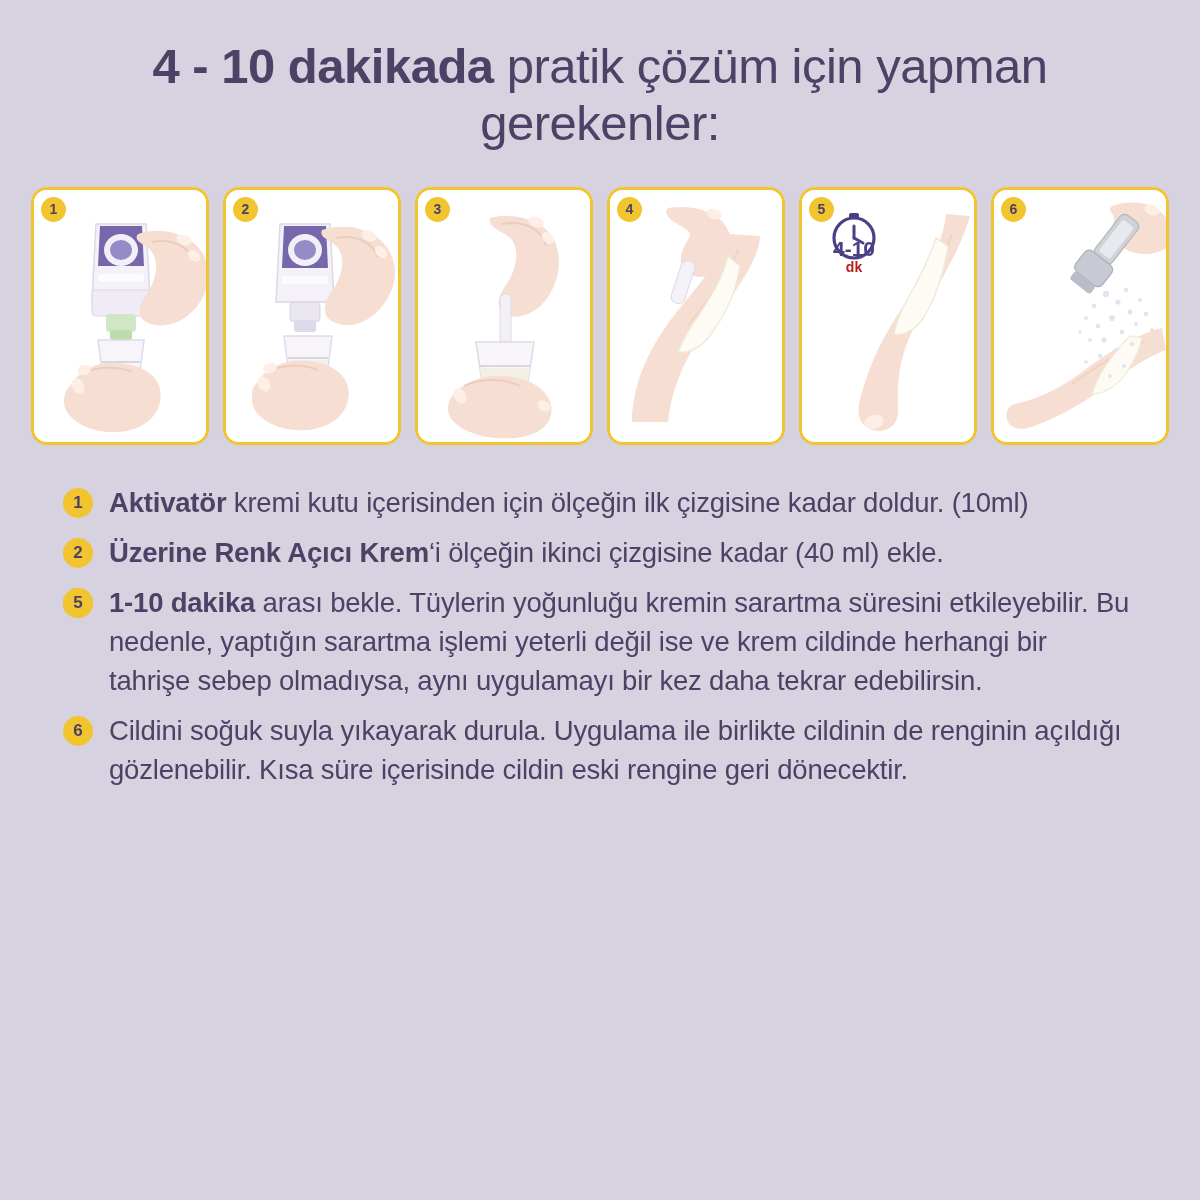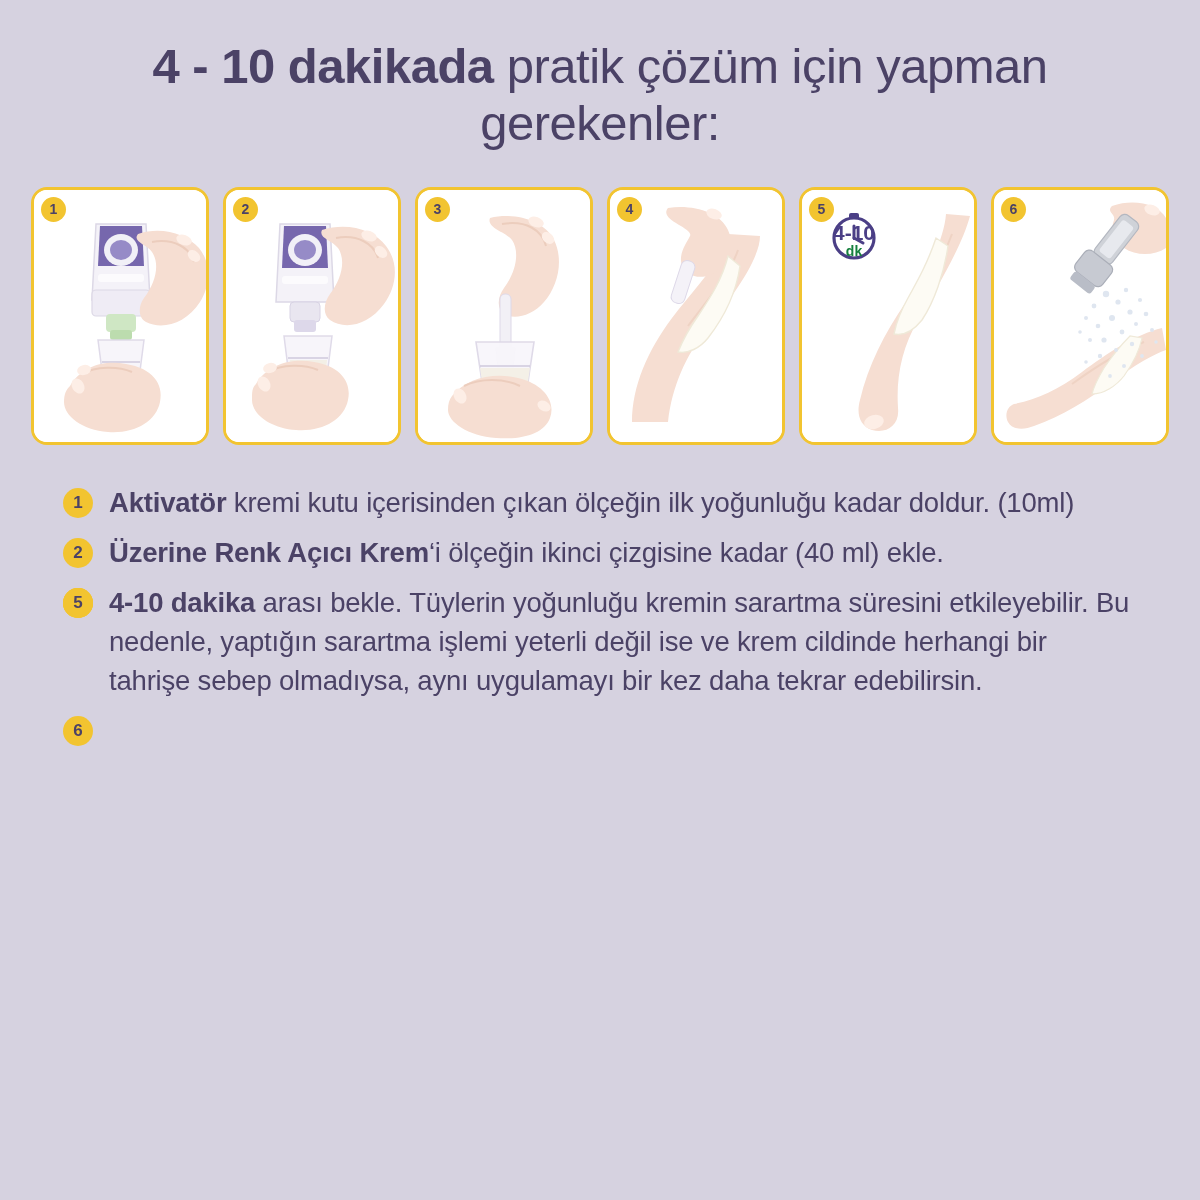--- a/index.html
+++ b/index.html
@@ -119,26 +119,26 @@
     top: 26px;
     width: 72px;
     text-align: center;
     z-index: 4;
   }
   .timer-time {
     font-size: 21px;
     font-weight: 700;
     color: #4b3f86;
     line-height: 1;
-    margin-top: 6px;
+    margin-top: 22px;
   }
   .timer-unit {
     font-size: 14px;
     font-weight: 700;
-    color: #15803d;
+    color: #b91c1c;
     line-height: 1.2;
   }
 </style>
 </head>
 <body>
 
 <div class="page">
 
   <h1 class="heading">
     <b>4 - 10 dakikada</b><span> pratik çözüm için yapman gerekenler:</span>
@@ -357,40 +357,41 @@
         </g>
       </svg>
     </div>
 
   </div>
 
   <div class="list">
 
     <div class="li">
       <span class="bullet">1</span>
-      <b>Aktivatör</b><span class="txt"> kremi kutu içerisinden çıkan ölçeğin ilk yoğunluğu kadar doldur. (10ml)</span>
+      <b>Aktivatör</b><span class="txt"> kremi kutu içerisinden için ölçeğin ilk çizgisine kadar doldur. (10ml)</span>
     </div>
 
     <div class="li">
       <span class="bullet">2</span>
       <b>Üzerine Renk Açıcı Krem</b><span class="txt">‘i ölçeğin ikinci çizgisine kadar (40 ml) ekle.</span>
     </div>
 
     <div class="li">
       <span class="bullet">3</span>
     </div>
 
     <div class="li">
       <span class="bullet">4</span>
     </div>
 
     <div class="li">
       <span class="bullet">5</span>
-      <b>4-10 dakika</b><span class="txt"> arası bekle. Tüylerin yoğunluğu kremin sarartma süresini etkileyebilir. Bu nedenle, yaptığın sarartma işlemi yeterli değil ise ve krem cildinde herhangi bir tahrişe sebep olmadıysa, aynı uygulamayı bir kez daha tekrar edebilirsin.</span>
+      <b>1-10 dakika</b><span class="txt"> arası bekle. Tüylerin yoğunluğu kremin sarartma süresini etkileyebilir. Bu nedenle, yaptığın sarartma işlemi yeterli değil ise ve krem cildinde herhangi bir tahrişe sebep olmadıysa, aynı uygulamayı bir kez daha tekrar edebilirsin.</span>
     </div>
 
     <div class="li">
       <span class="bullet">6</span>
+      <span class="txt">Cildini soğuk suyla yıkayarak durula. Uygulama ile birlikte cildinin de renginin açıldığı gözlenebilir. Kısa süre içerisinde cildin eski rengine geri dönecektir.</span>
     </div>
 
   </div>
 
 </div>
 
 </body></html>

